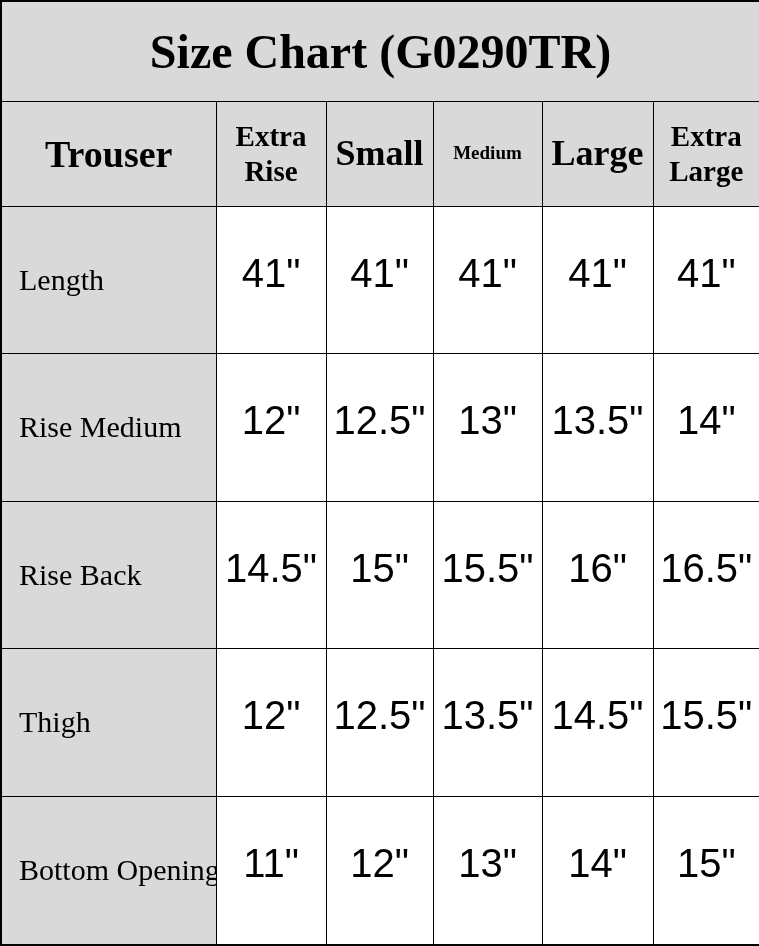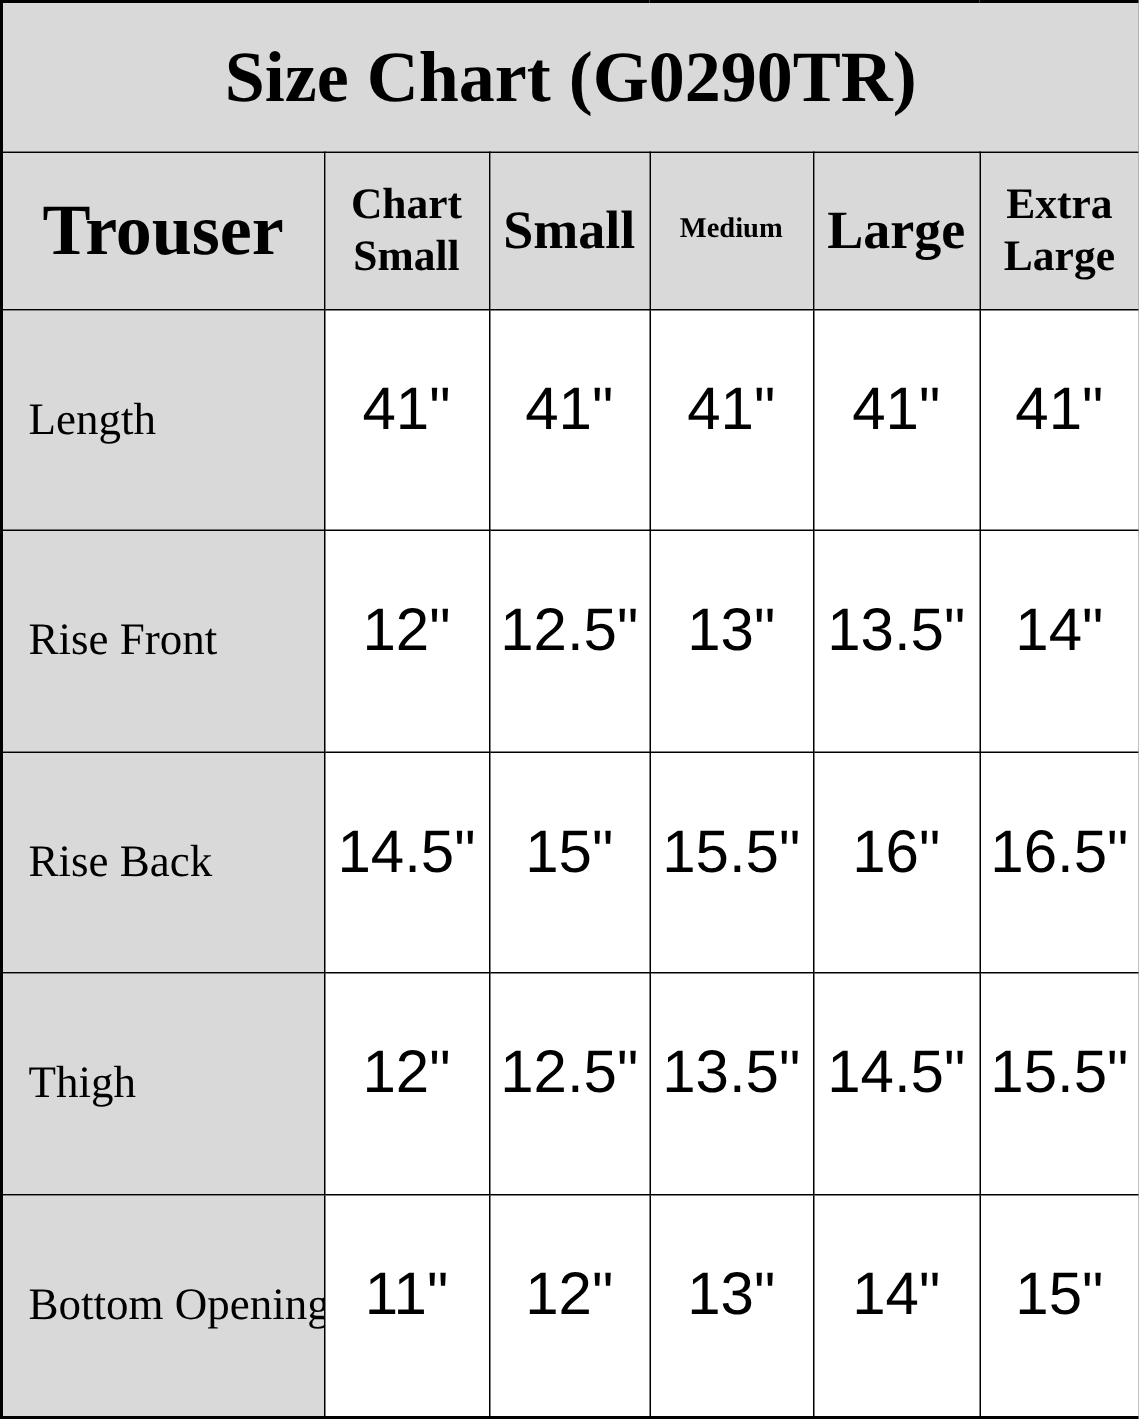--- a/index.html
+++ b/index.html
@@ -32,21 +32,21 @@
     font-weight: bold;
     font-size: 48px;
     letter-spacing: 0px;
   }
   
   tr.header-row td { height: 105px; background: #d9d9d9; vertical-align: middle; }
   td.corner-cell {
     text-align: center;
     font-family: "Liberation Serif", "DejaVu Serif", serif;
     font-weight: bold;
-    font-size: 48px;
+    font-size: 38px;
   }
   td.col-head {
     text-align: center;
     font-family: "Liberation Serif", "DejaVu Serif", serif;
     font-weight: bold;
     line-height: 1.2;
     padding: 0 8px;
   }
   td.col-xs, td.col-xl { font-size: 29px; }
   td.col-s,  td.col-l  { font-size: 36px; }
@@ -84,37 +84,37 @@
       <col style="width:109px">
       <col style="width:111px">
       <col style="width:107px">
     </colgroup>
     <tbody>
         <tr>
       <td colspan="6" class="title-cell">Size Chart (G0290TR)</td>
     </tr>
     <tr class="header-row">
       <td class="corner-cell">Trouser</td>
-      <td class="col-head col-xs">Chart Small</td>
+      <td class="col-head col-xs">Extra Rise</td>
       <td class="col-head col-s">Small</td>
       <td class="col-head col-m">Medium</td>
       <td class="col-head col-l">Large</td>
       <td class="col-head col-xl">Extra Large</td>
     </tr>
 
     <tr>
       <td class="row-label">Length</td>
       <td class="val-cell">41"</td>
       <td class="val-cell">41"</td>
       <td class="val-cell">41"</td>
       <td class="val-cell">41"</td>
       <td class="val-cell">41"</td>
     </tr>
     <tr>
-      <td class="row-label">Rise Front</td>
+      <td class="row-label">Rise Medium</td>
       <td class="val-cell">12"</td>
       <td class="val-cell">12.5"</td>
       <td class="val-cell">13"</td>
       <td class="val-cell">13.5"</td>
       <td class="val-cell">14"</td>
     </tr>
     <tr>
       <td class="row-label">Rise Back</td>
       <td class="val-cell">14.5"</td>
       <td class="val-cell">15"</td>

